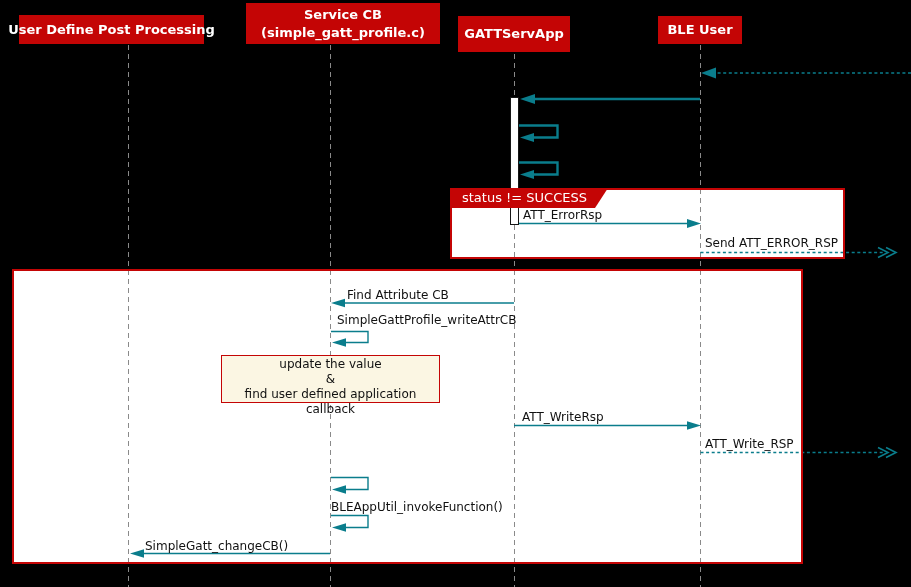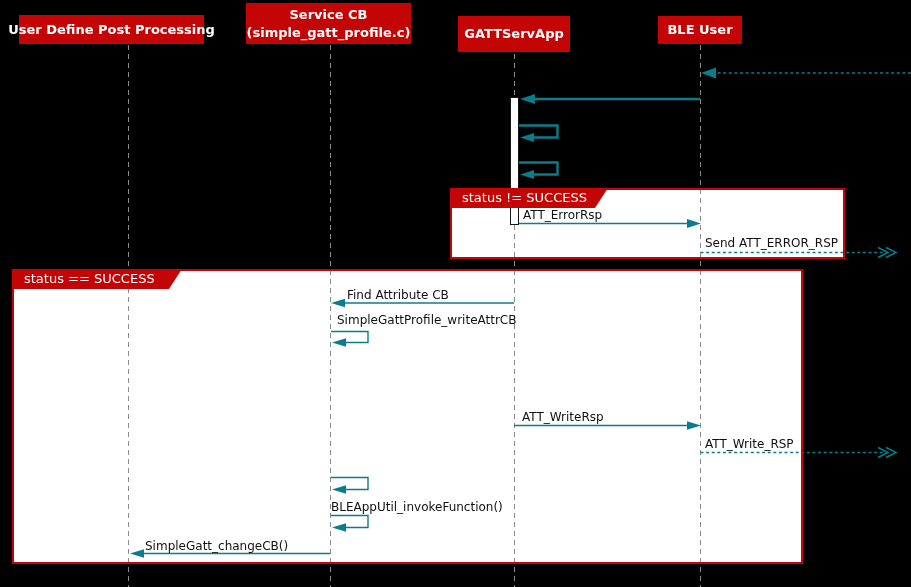--- a/index.html
+++ b/index.html
@@ -109,40 +109,44 @@
     </g>
 
     <g>
       <line class="ar w1" x1="330" y1="553.5" x2="138" y2="553.5"></line>
       <polygon class="hd" points="130,553.5 144,549.2 144,557.8"></polygon>
     </g>
   </svg>
 
   <div class="act"></div>
 
+  <div class="note">
+    <div>update the value</div>
+    <div>&amp;</div>
+    <div>find user defined application callback</div>
+  </div>
 
   <div class="pent" style="left:450px;top:188px;width:158px;">status != SUCCESS</div>
-  <div class="pent" style="left:12px;top:269px;width:170px;">status == SUCCESS</div>
 
   <div class="frame-border" style="left:450px;top:188px;width:395px;height:71px;"></div>
   <div class="frame-border" style="left:12px;top:269px;width:791px;height:295px;"></div>
 
   <div class="msg" style="left:523px;top:208px;">ATT_ErrorRsp</div>
   <div class="msg" style="left:705px;top:236px;">Send ATT_ERROR_RSP</div>
   <div class="msg" style="left:347px;top:288px;">Find Attribute CB</div>
   <div class="msg" style="left:337px;top:313px;">SimpleGattProfile_writeAttrCB</div>
   <div class="msg" style="left:522px;top:410px;">ATT_WriteRsp</div>
   <div class="msg" style="left:705px;top:437px;">ATT_Write_RSP</div>
   <div class="msg" style="left:331px;top:500px;">BLEAppUtil_invokeFunction()</div>
   <div class="msg" style="left:145px;top:539px;">SimpleGatt_changeCB()</div>
 
   <div class="pbox" style="left:19px;top:15px;width:185px;height:29px;">
     <span>User Define Post Processing</span>
   </div>
-  <div class="pbox" style="left:246px;top:3px;width:165px;height:41px;">
+  <div class="pbox" style="left:246px;top:3px;width:194px;height:41px;">
     <span>Service CB</span>
     <span>(simple_gatt_profile.c)</span>
   </div>
   <div class="pbox" style="left:458px;top:16px;width:112px;height:36px;justify-content:center;">
     <span>GATTServApp</span>
   </div>
   <div class="pbox" style="left:658px;top:16px;width:84px;height:28px;">
     <span>BLE User</span>
   </div>
 

